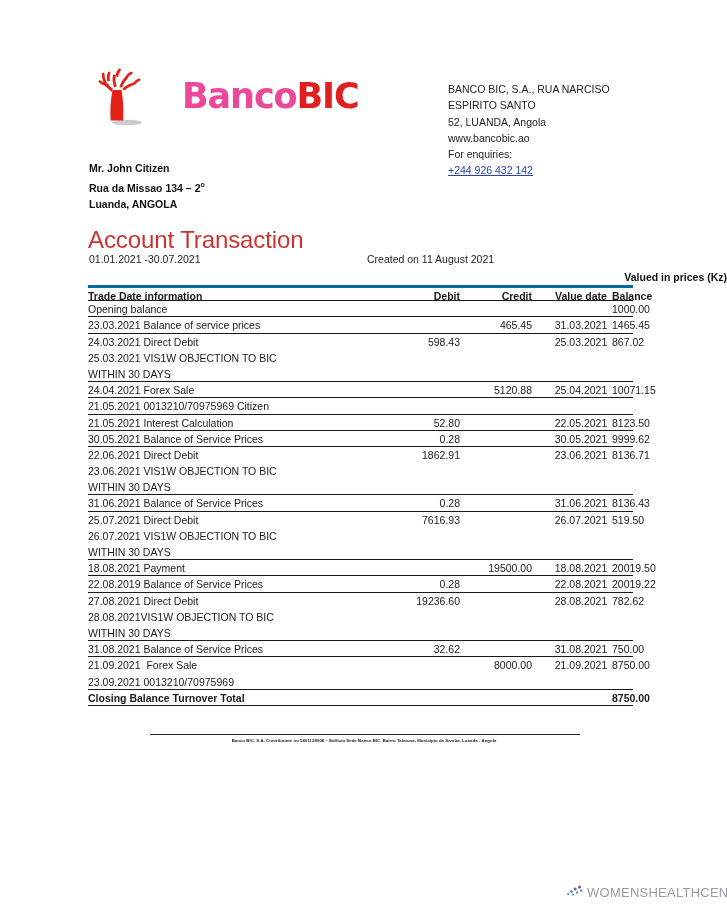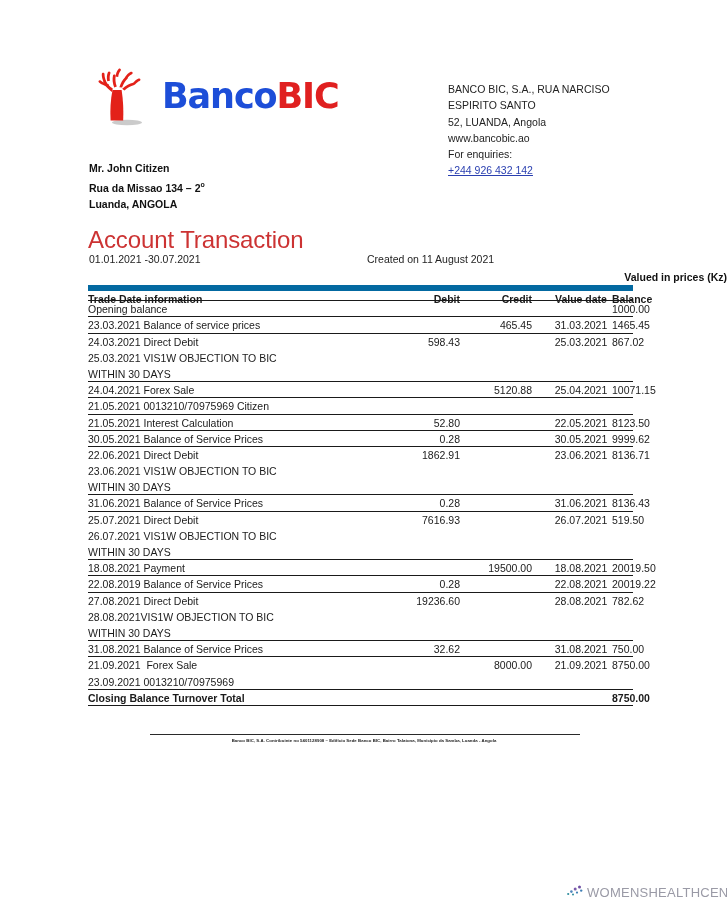--- a/index.html
+++ b/index.html
@@ -45,21 +45,21 @@
   }
   .logo-text {
     font-family: "DejaVu Sans", sans-serif;
     font-size: 35px;
     font-weight: bold;
     letter-spacing: -1.1px;
     margin-left: 12px;
     margin-top: 2px;
     white-space: nowrap;
   }
-  .logo-banco { color: #1d4ed8; }
+  .logo-banco { color: #ec4899; margin-left: 20px; }
   .logo-bic { color: #e02020; }
 
   .bank-address {
     position: absolute;
     left: 360px;
     top: 19px;
     font-size: 10.5px;
     line-height: 16.3px;
     color: #232323;
     white-space: nowrap;
@@ -125,21 +125,21 @@
     font-size: 10.5px;
     color: #1a1a1a;
   }
   .row {
     display: flex;
     align-items: baseline;
     height: 16.2px;
     line-height: 16.2px;
     box-sizing: border-box;
   }
-  .rule-top { border-top: 6px solid #0369a1; }
+  .rule-top { border-top: 3px solid #0369a1; }
   .rule-bot { border-bottom: 1px solid #1a1a1a; }
   .rule-bot-thick { border-bottom: 1.4px solid #1a1a1a; }
 
   .c-desc  { flex: 0 0 300px; text-align: left; white-space: pre; overflow: hidden; }
   .c-debit { flex: 0 0 72px;  text-align: right; }
   .c-cred  { flex: 0 0 72px;  text-align: right; }
   .c-vdate { flex: 0 0 62px;  text-align: center; padding-left: 18px; }
   .c-bal   { flex: 0 0 0;     flex-grow: 1; text-align: right; }
 
   .head-row { font-weight: bold; }

